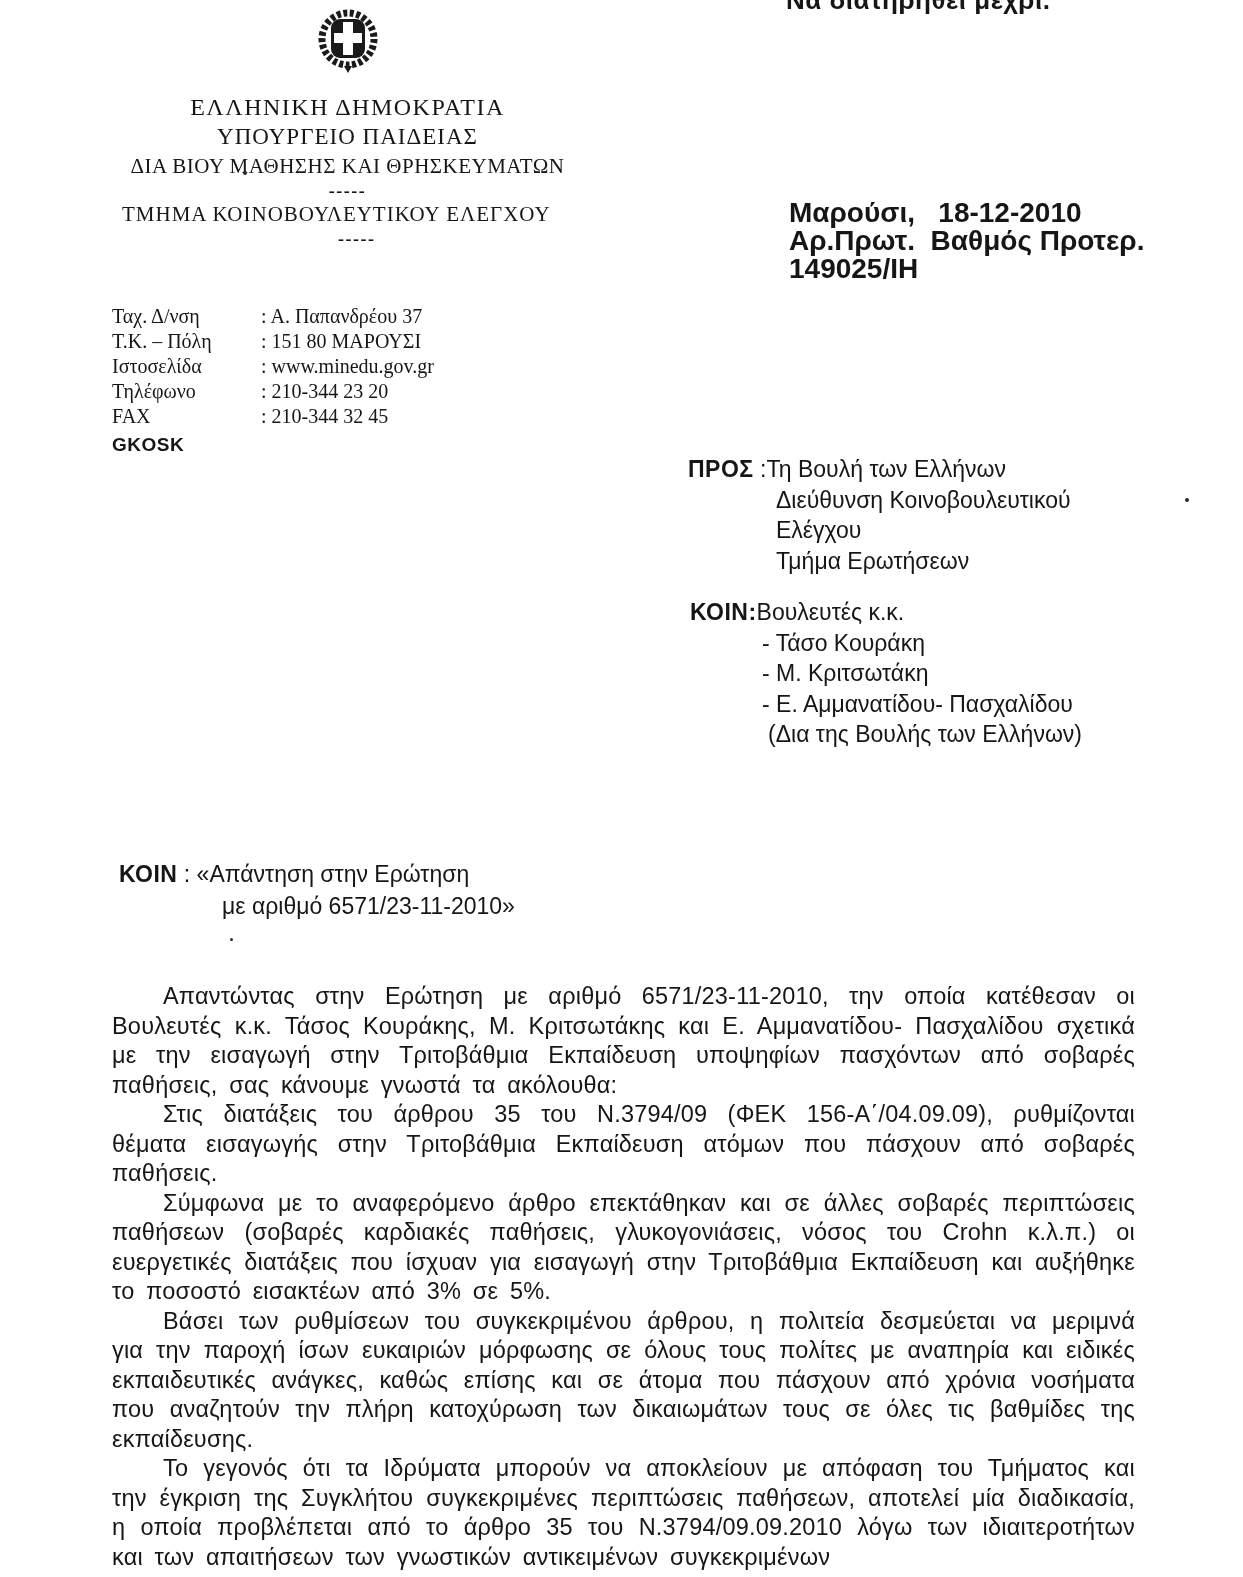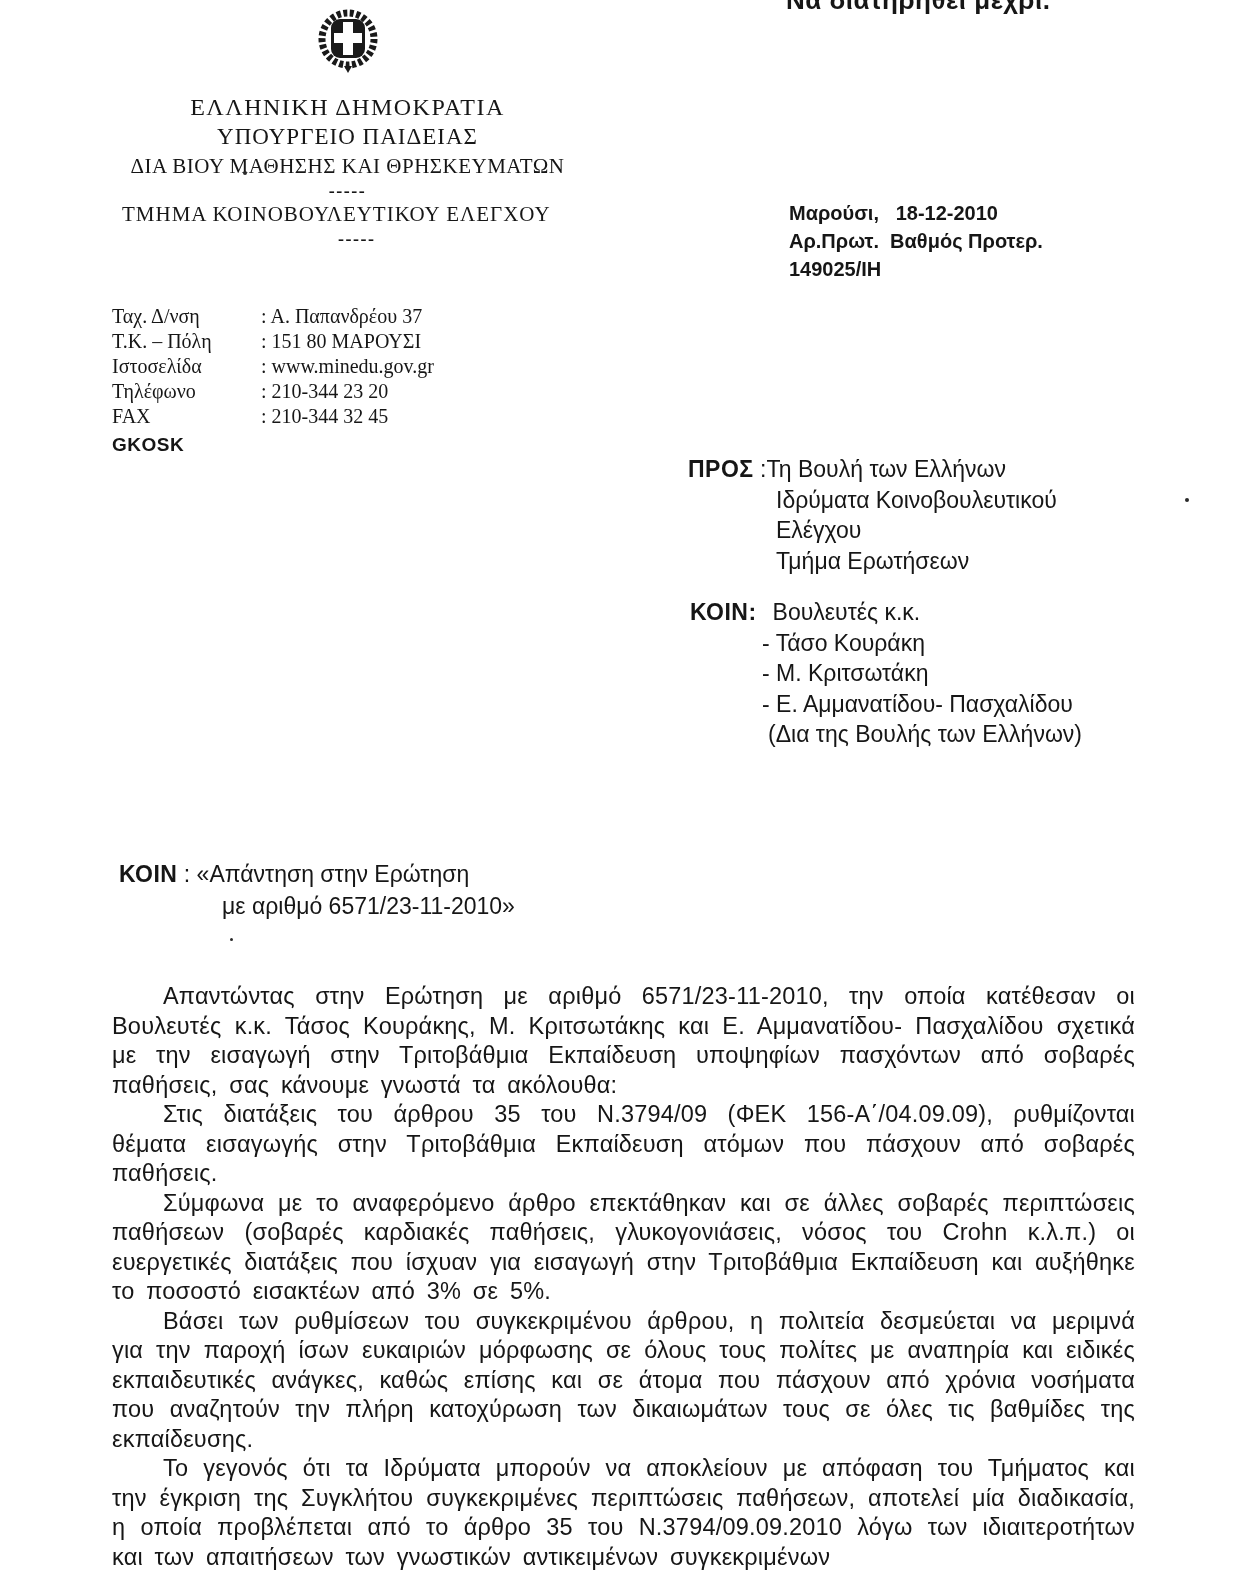--- a/index.html
+++ b/index.html
@@ -28,41 +28,41 @@
     position:absolute;left:122px;top:202px;
     font-family:"Liberation Serif",serif;font-size:21px;letter-spacing:1px;white-space:nowrap;
   }
   .department-divider{
     position:absolute;left:338px;top:229px;
     font-family:"Liberation Serif",serif;font-size:18px;font-weight:bold;letter-spacing:1.5px;
   }
   
   .ref-block{
     position:absolute;left:789px;top:199px;
-    font-size:20px;font-weight:bold;line-height:28px;white-space:nowrap;
+    font-size:28px;font-weight:bold;line-height:28px;white-space:nowrap;
   }
   
   .contact{
     position:absolute;left:112px;top:304px;
     font-family:"Liberation Serif",serif;font-size:20px;line-height:25px;
   }
   .contact-row{display:flex;}
   .contact-label{width:126px;flex:0 0 auto;}
   .contact-value{white-space:nowrap;margin-left:23px;}
   .gkosk{
     font-family:"Liberation Sans",sans-serif;font-size:19px;font-weight:600;
     letter-spacing:.5px;margin-top:3px;
   }
   
   .to-block{position:absolute;left:688px;top:454px;font-size:23px;line-height:30.5px;}
   .to-label{font-weight:bold;letter-spacing:.5px;}
   .to-indent{margin-left:88px;}
   .cc-block{position:absolute;left:690px;top:597px;font-size:23px;line-height:30.5px;}
   .cc-label{font-weight:bold;letter-spacing:.5px;}
-  .cc-intro{margin-left:16px;}
+  .cc-intro{}
   .cc-indent{margin-left:72px;}
   .cc-note{margin-left:78px;}
   
   .subject{position:absolute;left:119px;top:858px;font-size:23px;line-height:32px;}
   .subject-label{font-weight:bold;letter-spacing:.5px;}
   .subject-line2{margin-left:103px;}
   
   .body-text{
     position:absolute;left:112px;top:982px;width:1023px;
     font-size:23.5px;line-height:29.5px;text-align:justify;
@@ -126,21 +126,21 @@
     </div>
     <div class="contact-row">
       <span class="contact-label">FAX</span>
       <span class="contact-value">: 210-344 32 45</span>
     </div>
     <div class="gkosk">GKOSK</div>
   </div>
 
   <div class="to-block">
     <div><span class="to-label">ΠΡΟΣ</span><span> :Τη Βουλή των Ελλήνων</span></div>
-    <div class="to-indent">Ιδρύματα Κοινοβουλευτικού</div>
+    <div class="to-indent">Διεύθυνση Κοινοβουλευτικού</div>
     <div class="to-indent">Ελέγχου</div>
     <div class="to-indent">Τμήμα Ερωτήσεων</div>
   </div>
 
   <div class="cc-block">
     <div><span class="cc-label">ΚΟΙΝ:</span><span class="cc-intro">Βουλευτές κ.κ.</span></div>
     <div class="cc-indent">- Τάσο Κουράκη</div>
     <div class="cc-indent">- Μ. Κριτσωτάκη</div>
     <div class="cc-indent">- Ε. Αμμανατίδου- Πασχαλίδου</div>
     <div class="cc-note">(Δια της Βουλής των Ελλήνων)</div>

